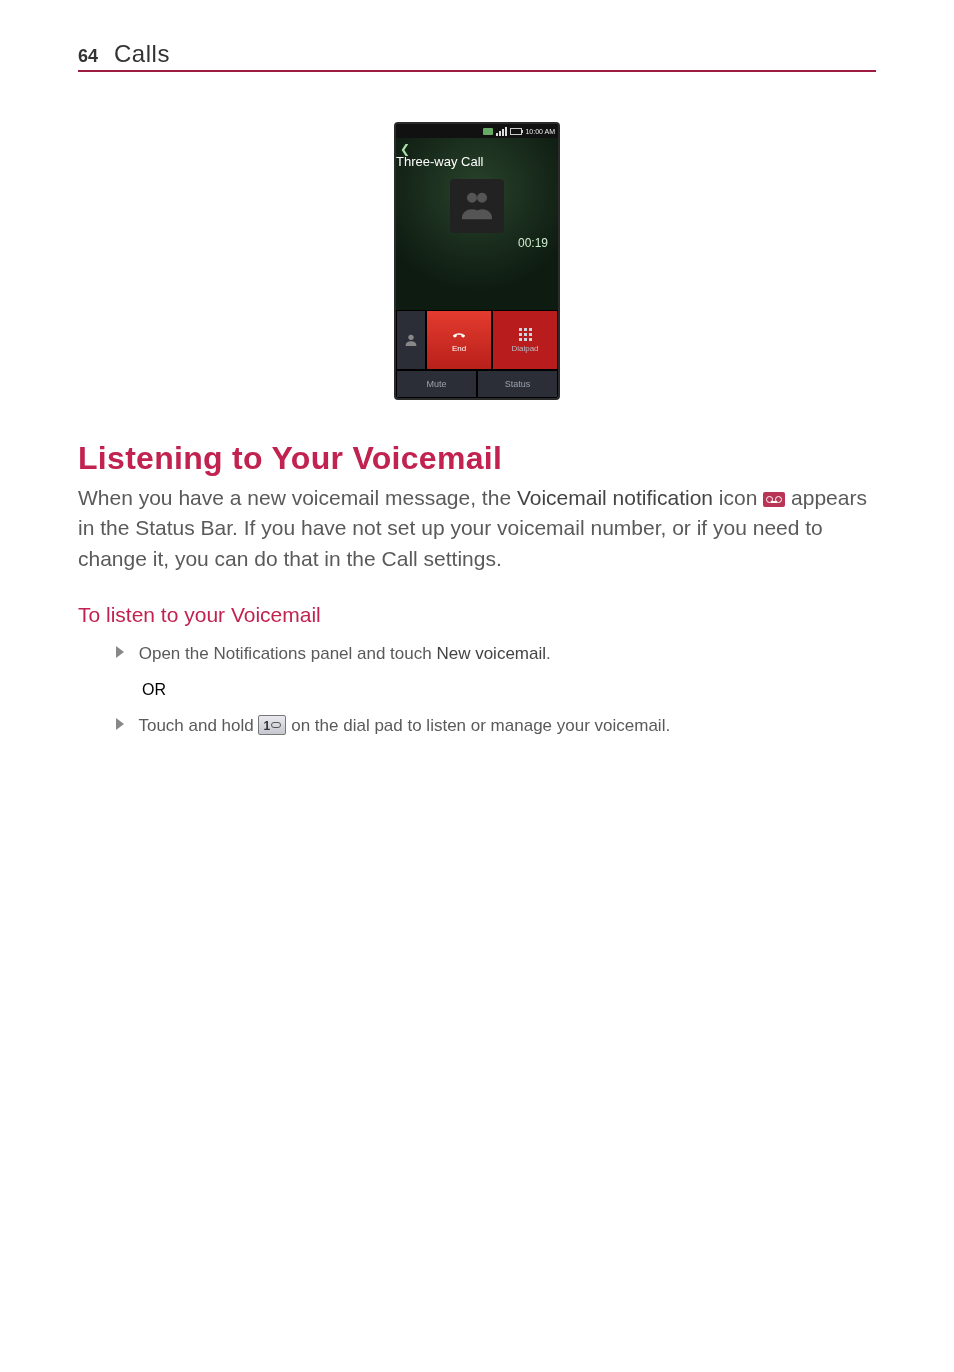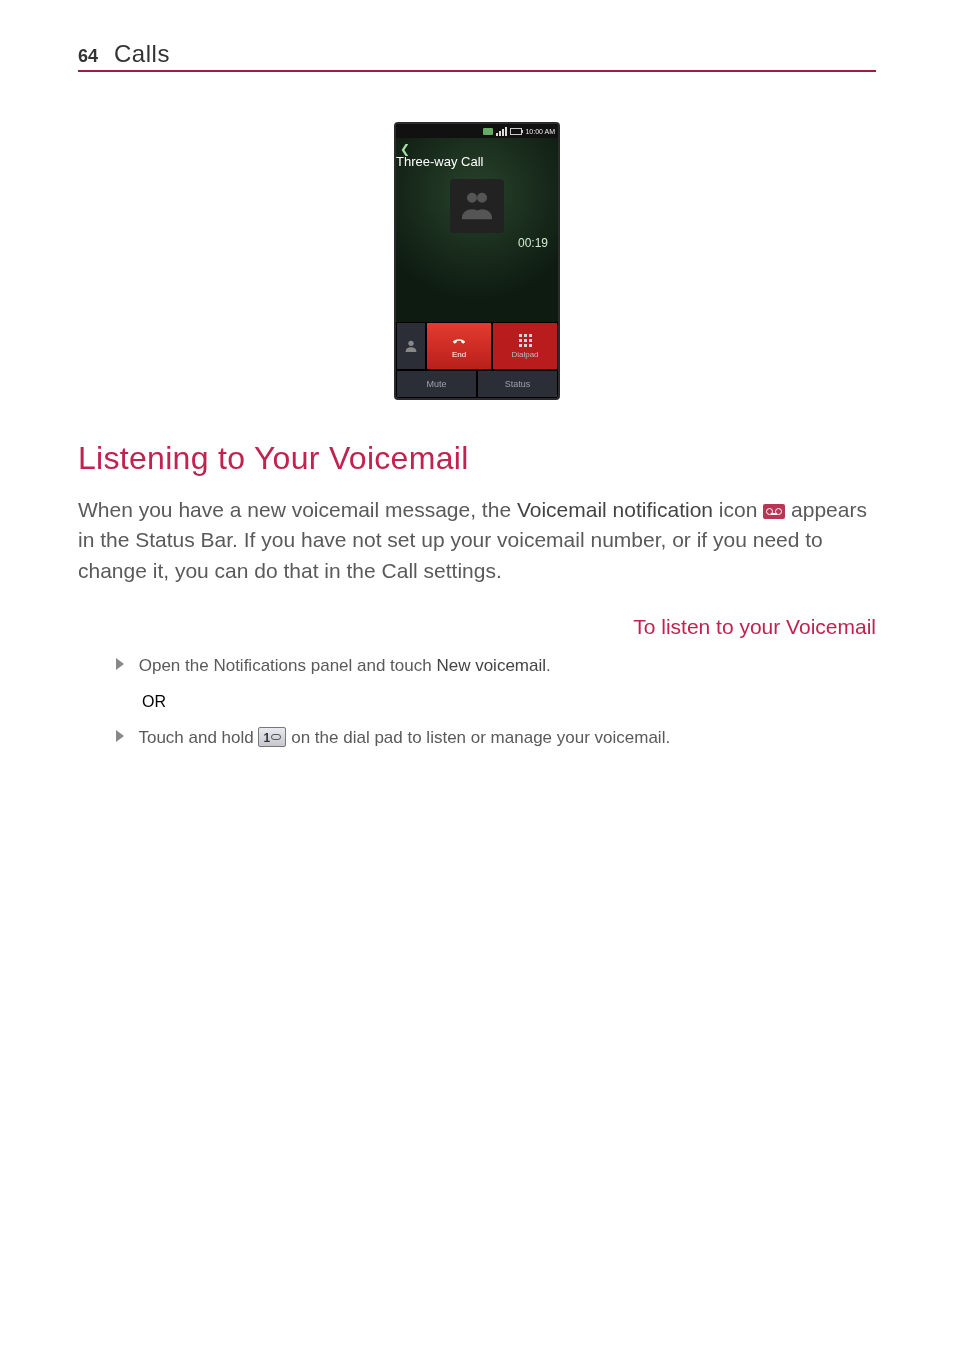--- a/index.html
+++ b/index.html
@@ -51,21 +51,21 @@
     position: relative; color: #eee;
   }
   .callbody .back { position:absolute; top:4px; left:4px; color:#a7e0a7; font-size:12px; }
   .callbody .title { text-align:left; font-size:13px; padding-top:16px; color:#fff; }
   .avatar {
     width: 54px; height: 54px; background:#222; border-radius:4px;
     margin: 10px auto 0; display:flex; align-items:center; justify-content:center;
   }
   .avatar svg { width: 40px; height: 40px; fill:#555; }
   .dur { position:absolute; right:10px; top:98px; font-size:12px; color:#cfeecf; }
-  .btnrow { display:flex; height:48px; }
+  .btnrow { display:flex; height:60px; }
   .btnrow2 { display:flex; height:28px; background:#0ea5e9; }
   .pbtn {
     flex:1; border:1px solid #000; background:#b91c1c;
     display:flex; flex-direction:column; align-items:center; justify-content:center;
     color:#b8bcc6; font-size:8px; gap:2px;
   }
   .pbtn.end { background: linear-gradient(#e43b2f,#b8201a); color:#fff; }
   .pbtn .ic { width:18px; height:14px; display:flex; align-items:center; justify-content:center; }
   .pbtn .dots { display:grid; grid-template-columns:repeat(3,3px); grid-auto-rows:3px; gap:2px; }
   .pbtn .dots i { background:#cfd3dc; }
@@ -75,41 +75,41 @@
     color:#9aa0ac; font-size:9px;
   }
   .contactbtn {
     width:30px; background:#2b2e37; border:1px solid #000;
     display:flex; align-items:center; justify-content:center;
   }
   .contactbtn svg { width:16px; height:16px; fill:#888; }
 
   
   h1.heading {
-    color: #c1224f; font-size: 32px; font-weight: 400;
-    margin-bottom: 18px; letter-spacing: .3px;
+    color: #c1224f; font-size: 32px; font-weight: 700;
+    margin-bottom: 6px; letter-spacing: .3px;
   }
   p.body {
     font-size: 21px; line-height: 1.45; color:#5a5a5a; font-weight: 300;
     margin-bottom: 29px;
   }
   .strong { color:#444; font-weight: 400; }
   .vm-inline {
     display:inline-block; width:22px; height:15px; background:#b93556;
     border-radius:2px; vertical-align:-2px; position:relative;
   }
   .vm-inline::before, .vm-inline::after {
     content:""; position:absolute; top:4px; width:5px; height:5px;
     border:1.5px solid #fff; border-radius:50%;
   }
   .vm-inline::before { left:3px; } .vm-inline::after { right:3px; }
   .vm-inline i {
     position:absolute; left:8px; right:8px; top:9px; height:1.5px; background:#fff;
   }
-  h3.sub { color:#c1224f; font-size:21px; font-weight:400; margin:12px 0 14px;text-align:right; }
+  h3.sub { color:#c1224f; font-size:21px; font-weight:400; margin:12px 0 14px; }
   .bullet { padding-left: 38px; font-size:17px; color:#5a5a5a; line-height:1.5; font-weight:300; margin-bottom:14px; }
   .arrow { display:inline-block; width:0; height:0; border-top:6px solid transparent; border-bottom:6px solid transparent; border-left:8px solid #888; margin-right:10px; vertical-align:1px; }
   .or { color:#000000; font-size:16px; font-weight:400; margin:4px 0 14px 64px; }
   .key1 {
     display:inline-block; width:28px; height:20px; vertical-align:-4px;
     background:linear-gradient(#e9e9ef,#c6c7cf); border:1px solid #777; border-radius:2px;
     position:relative;
   }
   .key1::after {
     content:"1"; position:absolute; left:4px; top:1px; font-size:12px; color:#333; font-weight:600;

